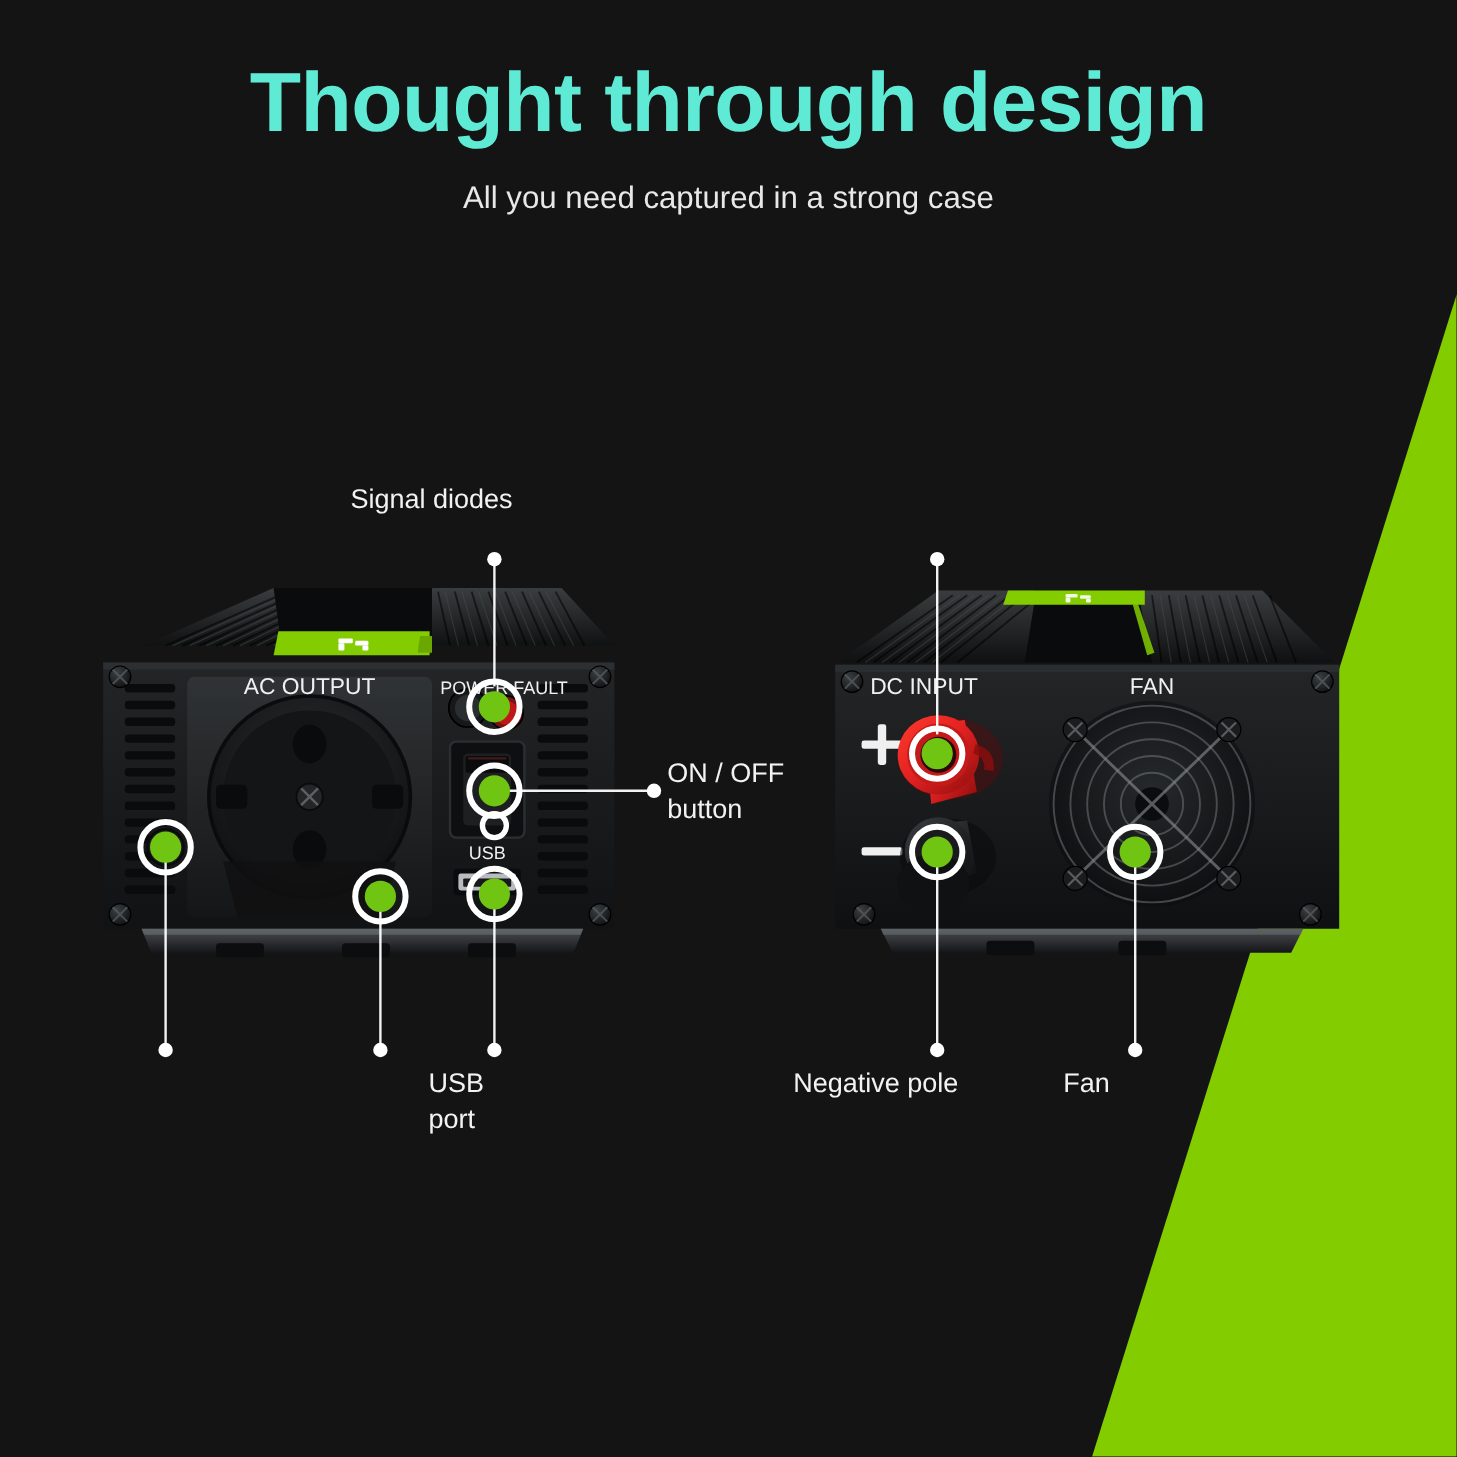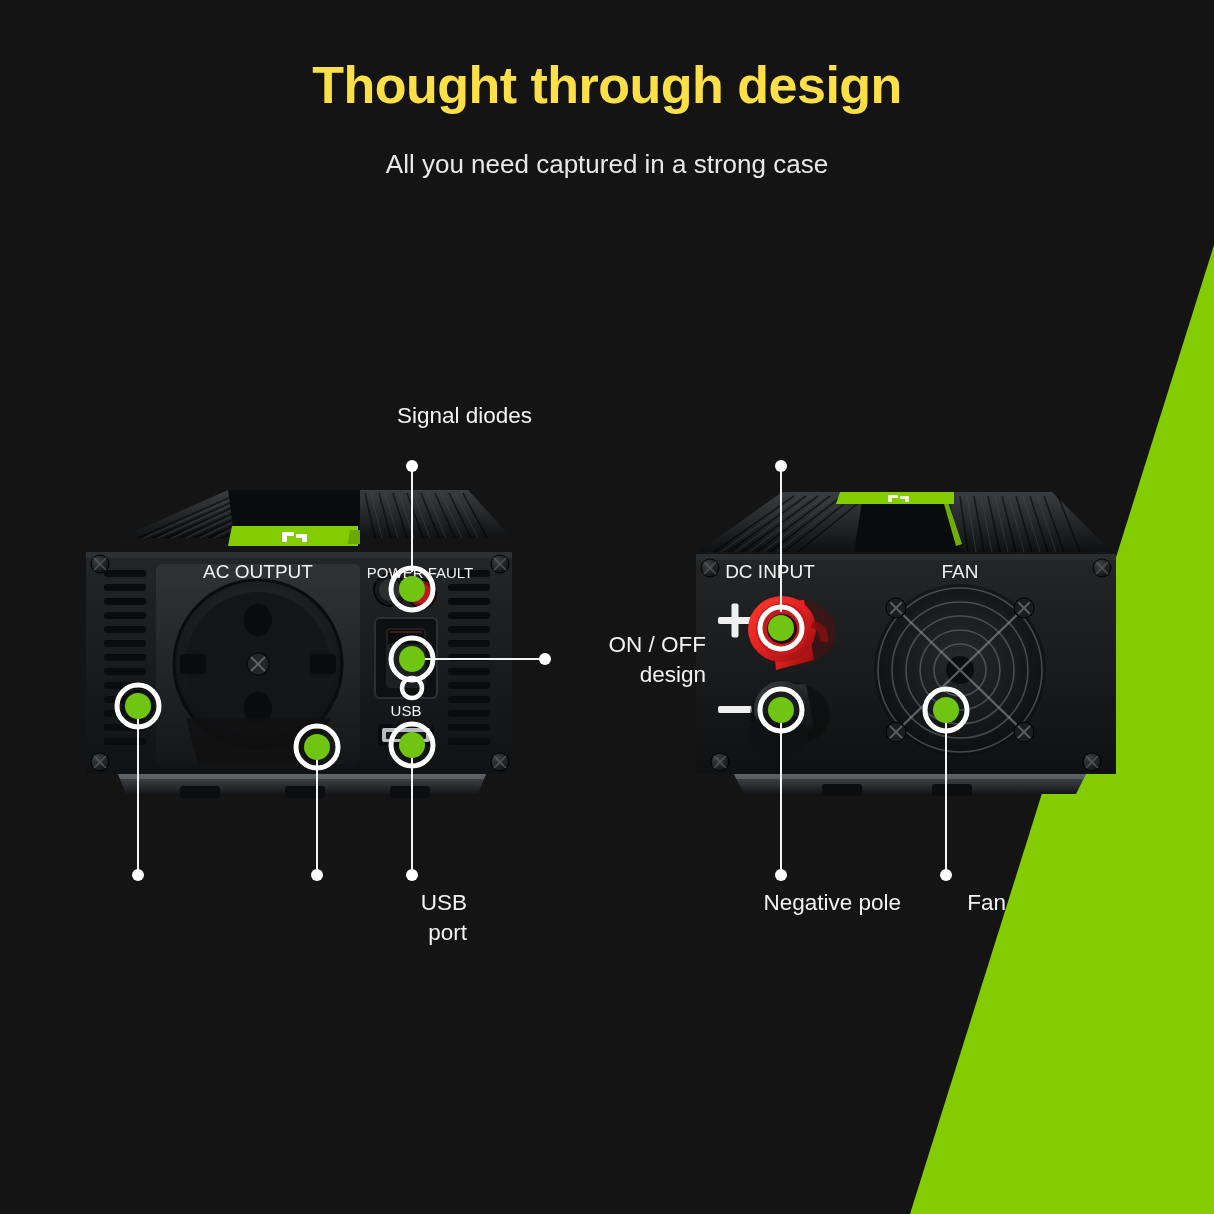--- a/index.html
+++ b/index.html
@@ -10,34 +10,34 @@
     overflow:hidden;position:relative;
   }
   #stage{position:absolute;inset:0;width:1214px;height:1214px;overflow:hidden;}
 
   
   .wedge{position:absolute;right:0;top:0;width:320px;height:1214px;z-index:1;}
 
   
   .title{
     position:absolute;top:46px;left:0;width:1214px;text-align:center;
-    color:#fde047;font-size:52px;line-height:78px;font-weight:700;
+    color:#5eead4;font-size:70px;line-height:78px;font-weight:700;
     letter-spacing:-0.5px;z-index:6;
   }
   .subtitle{
     position:absolute;top:145px;left:0;width:1214px;text-align:center;
     color:#e8e8e8;font-size:26px;line-height:38px;font-weight:400;z-index:6;
   }
 
   
   .callout{
     position:absolute;color:#f2f2f2;font-size:22.5px;line-height:30px;
     font-weight:400;z-index:7;white-space:pre-line;
   }
-  .ca-center{text-align:right;}
+  .ca-center{text-align:left;}
 
   
   .dev{position:absolute;z-index:3;}
 
   
   .lines{position:absolute;inset:0;z-index:5;pointer-events:none;}
 </style>
 </head>
 <body style="background: rgb(20, 20, 20);">
 
@@ -476,21 +476,21 @@
 
       <circle cx="946" cy="710" r="21" fill="none" stroke="#ffffff" stroke-width="5"></circle>
       <circle cx="946" cy="710" r="13" fill="#6FC512"></circle>
     </g>
   </svg>
 
   <div class="callout ca-center" style="left:292px;top:401px;width:240px;">Signal diodes</div>
 
 
   <div class="callout ca-center" style="left:556px;top:630px;width:150px;">ON / OFF
-design</div>
+button</div>
 
 
 
   <div class="callout ca-center" style="left:357px;top:888px;width:110px;">USB
 port</div>
 
   <div class="callout ca-center" style="left:661px;top:888px;width:240px;">Negative pole</div>
 
   <div class="callout ca-center" style="left:886px;top:888px;width:120px;">Fan</div>
 

